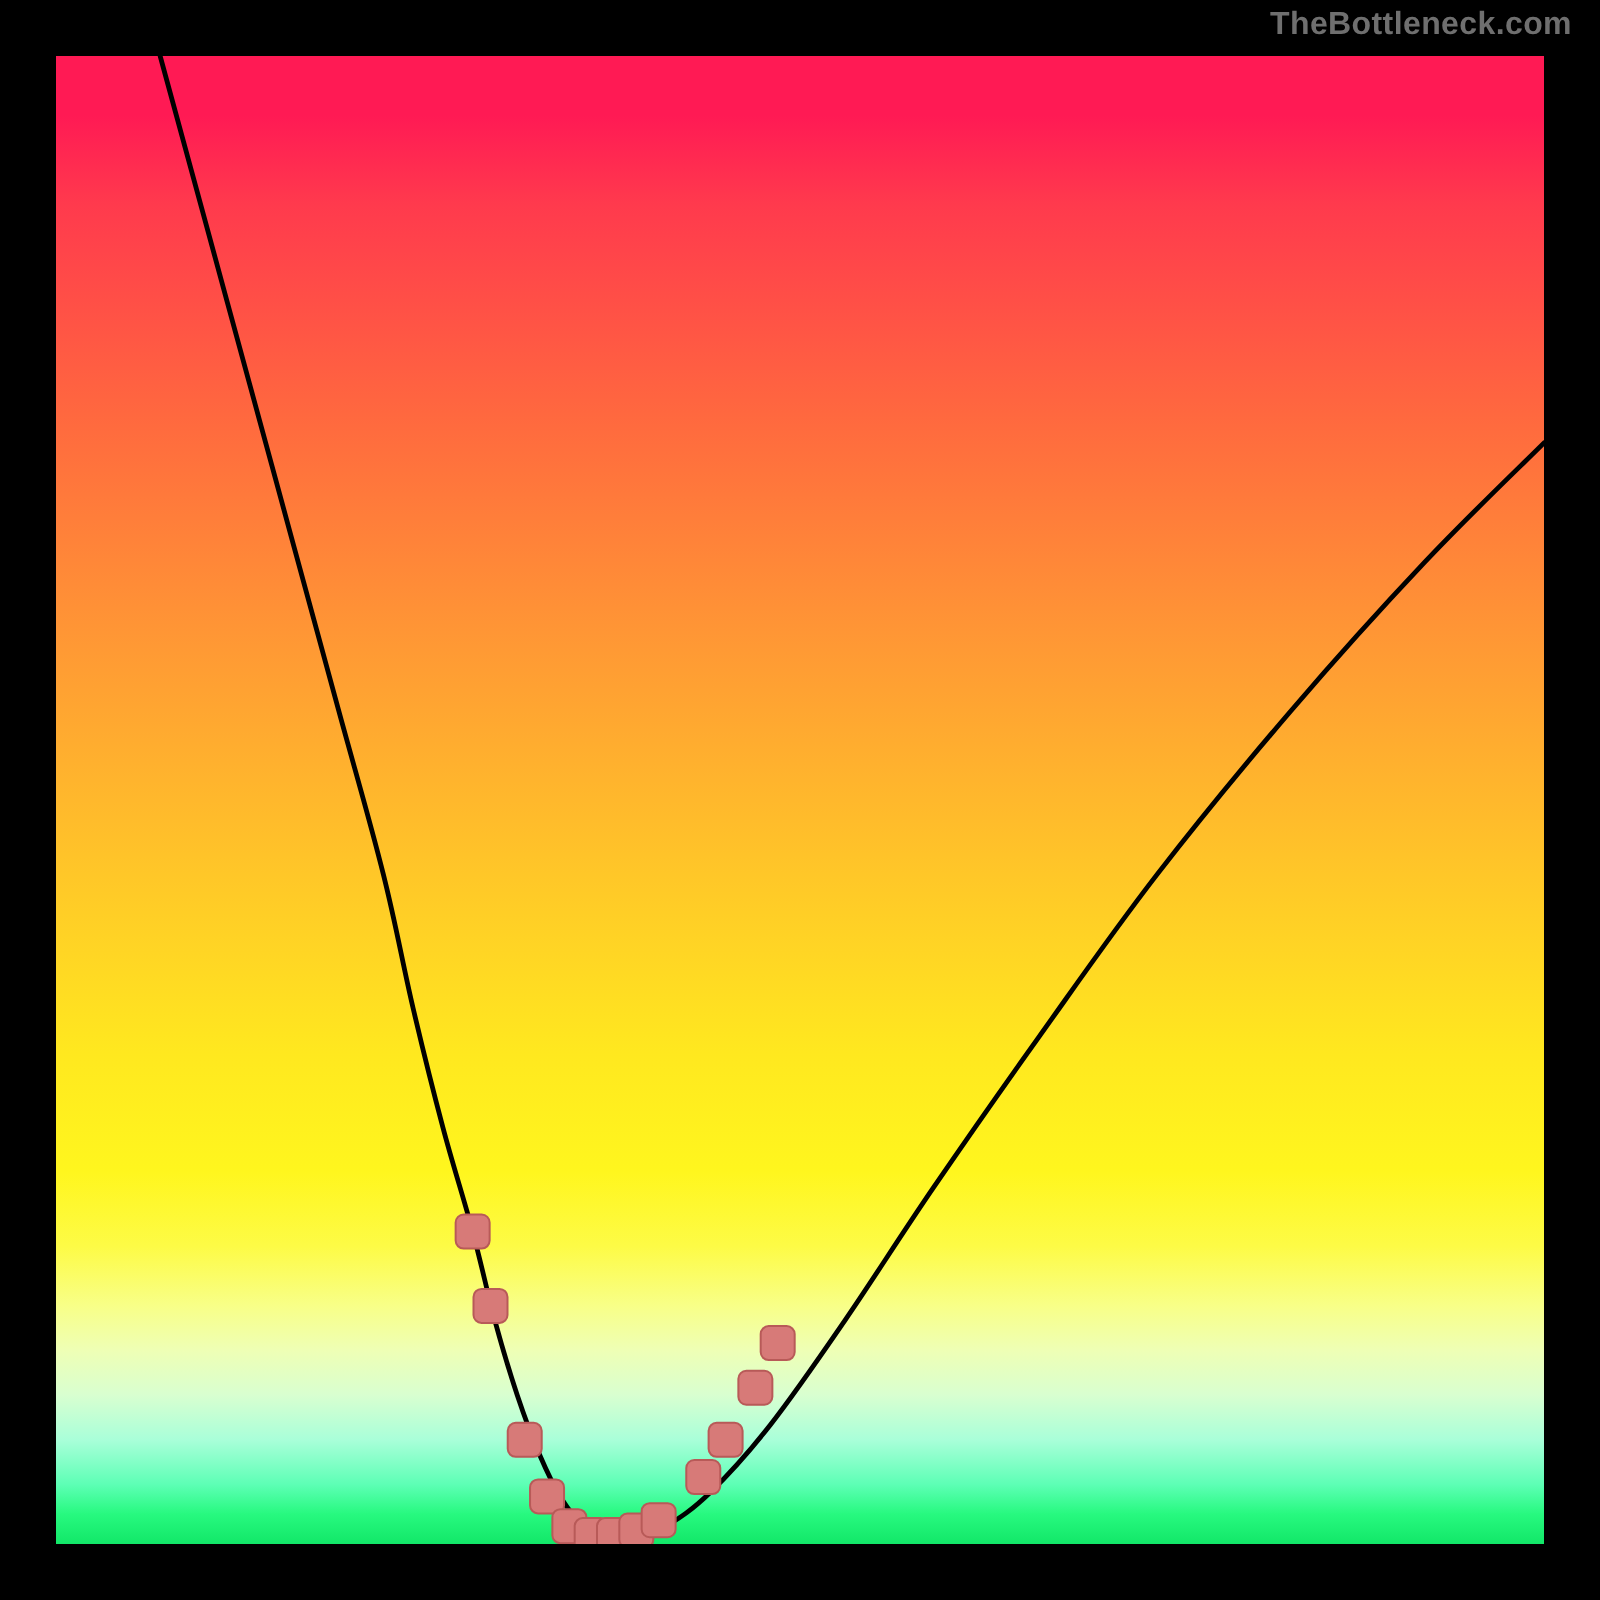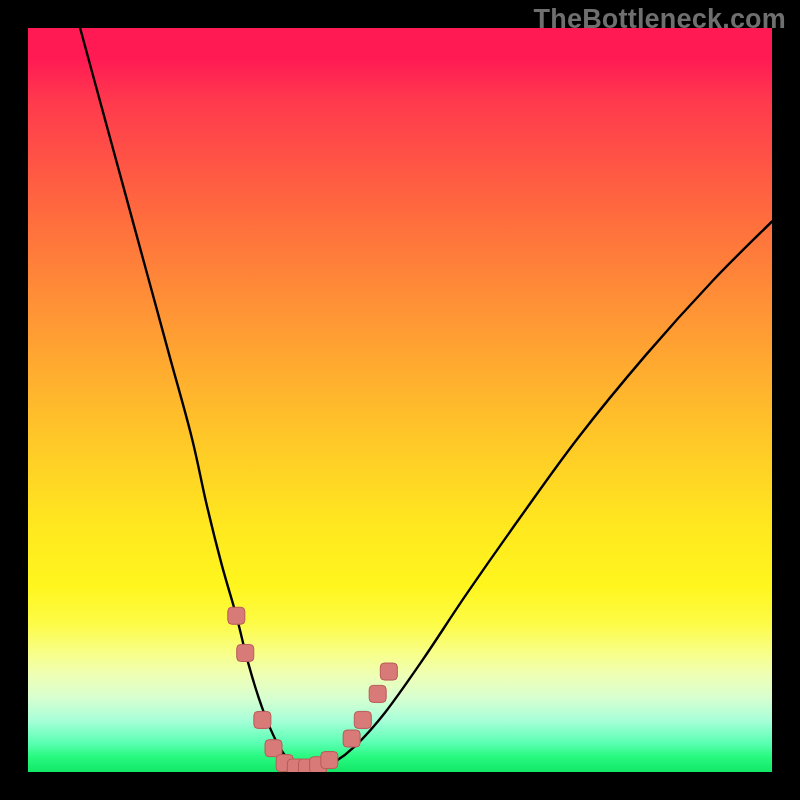--- a/index.html
+++ b/index.html
@@ -49,21 +49,21 @@
     position: absolute;
     top: 0;
     left: 0;
     width: 744px;
     height: 744px;
   }
   .watermark {
     position: absolute;
     top: 4px;
     right: 14px;
-    font-size: 27px;
+    font-size: 16px;
     font-weight: 600;
     color: #6f6f6f;
     letter-spacing: 0.2px;
     user-select: none;
   }
 </style>
 </head>
 <body>
 
 <div class="frame">

